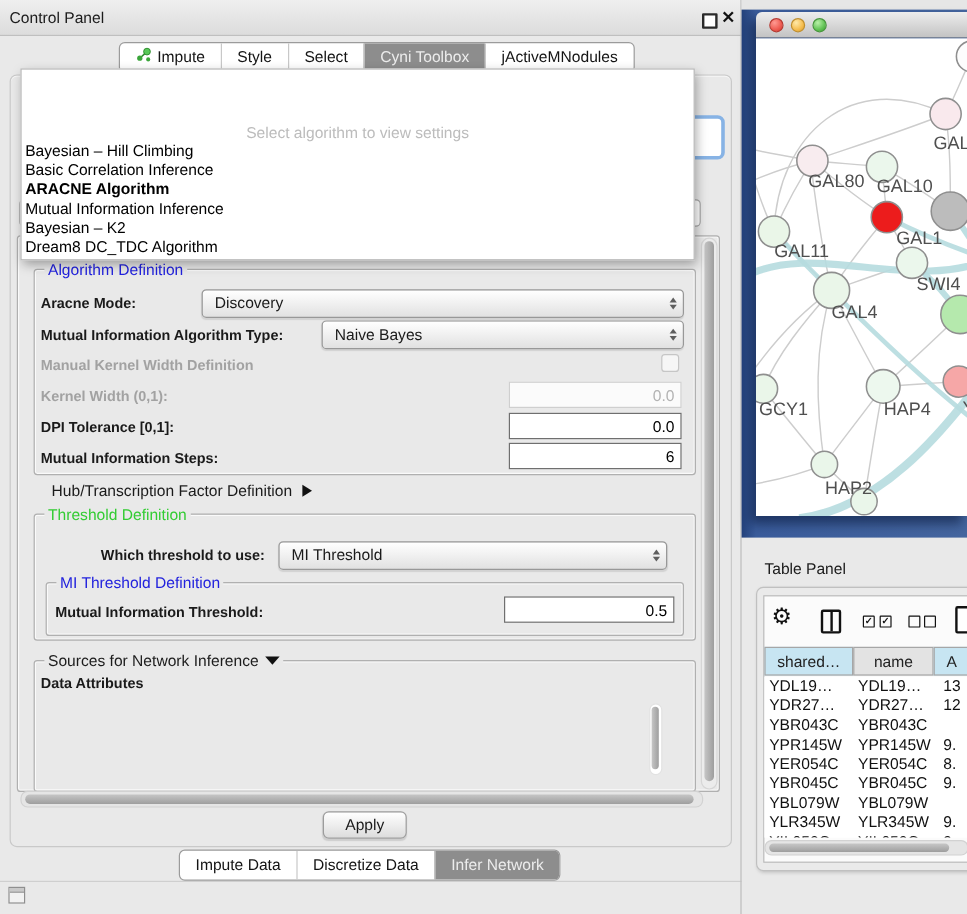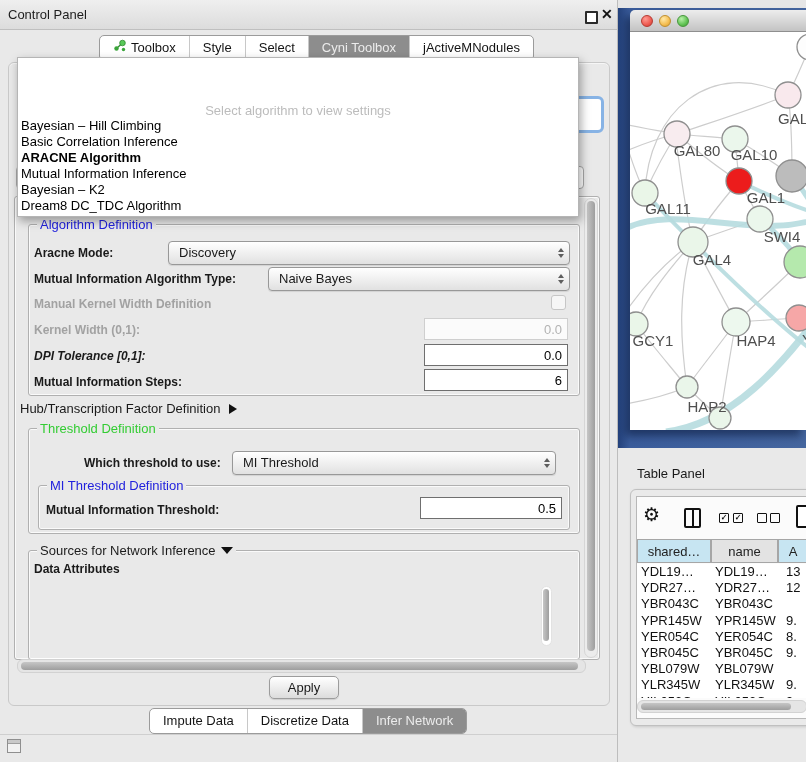--- a/index.html
+++ b/index.html
@@ -129,21 +129,21 @@
   <div class="abs close-x">✕</div>
 
   <div class="abs segbar" style="left:99px;top:35px;" id="top-tabs">
       <div class="seg">
         <span><svg width="13" height="13">
             <line x1="3.5" y1="9.5" x2="9.5" y2="4" stroke="#2e8b2e" stroke-width="1.3"></line>
             <circle cx="9.5" cy="4" r="2.8" fill="#58c858" stroke="#2e8b2e" stroke-width="0.8"></circle>
             <circle cx="3.5" cy="9.5" r="2.2" fill="#3aa53a"></circle>
             <circle cx="10.5" cy="10.5" r="1.7" fill="#3aa53a"></circle>
           </svg></span>
-        <span>Toolbox</span>
+        <span>Impute</span>
       </div>
       <div class="seg">
         <span>Style</span>
       </div>
       <div class="seg">
         <span>Select</span>
       </div>
       <div class="seg sel">
         <span>Cyni Toolbox</span>
       </div>
@@ -200,27 +200,27 @@
         <i class="tdn"></i>
       </span>
   </div>
 
   <div class="abs lbl dis" style="left:34px;top:297px;">Manual Kernel Width Definition</div>
   <div class="abs chk" style="left:551px;top:295px;"></div>
 
   <div class="abs lbl dis" style="left:34px;top:323px;">Kernel Width (0,1):</div>
   <input class="fld dis" style="left: 424px; top: 318px; width: 132px;" readonly="" value="0.0">
 
-  <div class="abs lbl" style="left:34px;top:349px;font-style:italic;">DPI Tolerance [0,1]:</div>
+  <div class="abs lbl" style="left:34px;top:349px;">DPI Tolerance [0,1]:</div>
   <input class="fld" style="left: 424px; top: 344px; width: 132px;" readonly="" value="0.0">
 
   <div class="abs lbl" style="left:34px;top:375px;">Mutual Information Steps:</div>
   <input class="fld" style="left: 424px; top: 369px; width: 132px;" readonly="" value="6">
 
-  <div class="abs plain" style="left:20px;top:401px;display:flex;align-items:center;gap:9px;">
+  <div class="abs plain" style="left:43px;top:401px;display:flex;align-items:center;gap:9px;">
     <span>Hub/Transcription Factor Definition</span>
     <i class="tri-right"></i>
   </div>
 
   <div class="abs grp" style="left:28px;top:428px;width:550px;height:104px;">
     <div class="legend leg-green">Threshold Definition</div>
   </div>
   <div class="abs lbl" style="left:84px;top:456px;">Which threshold to use:</div>
   <div class="abs combo" style="left:232px;top:451px;width:312px;">
     <span>MI Threshold</span>

